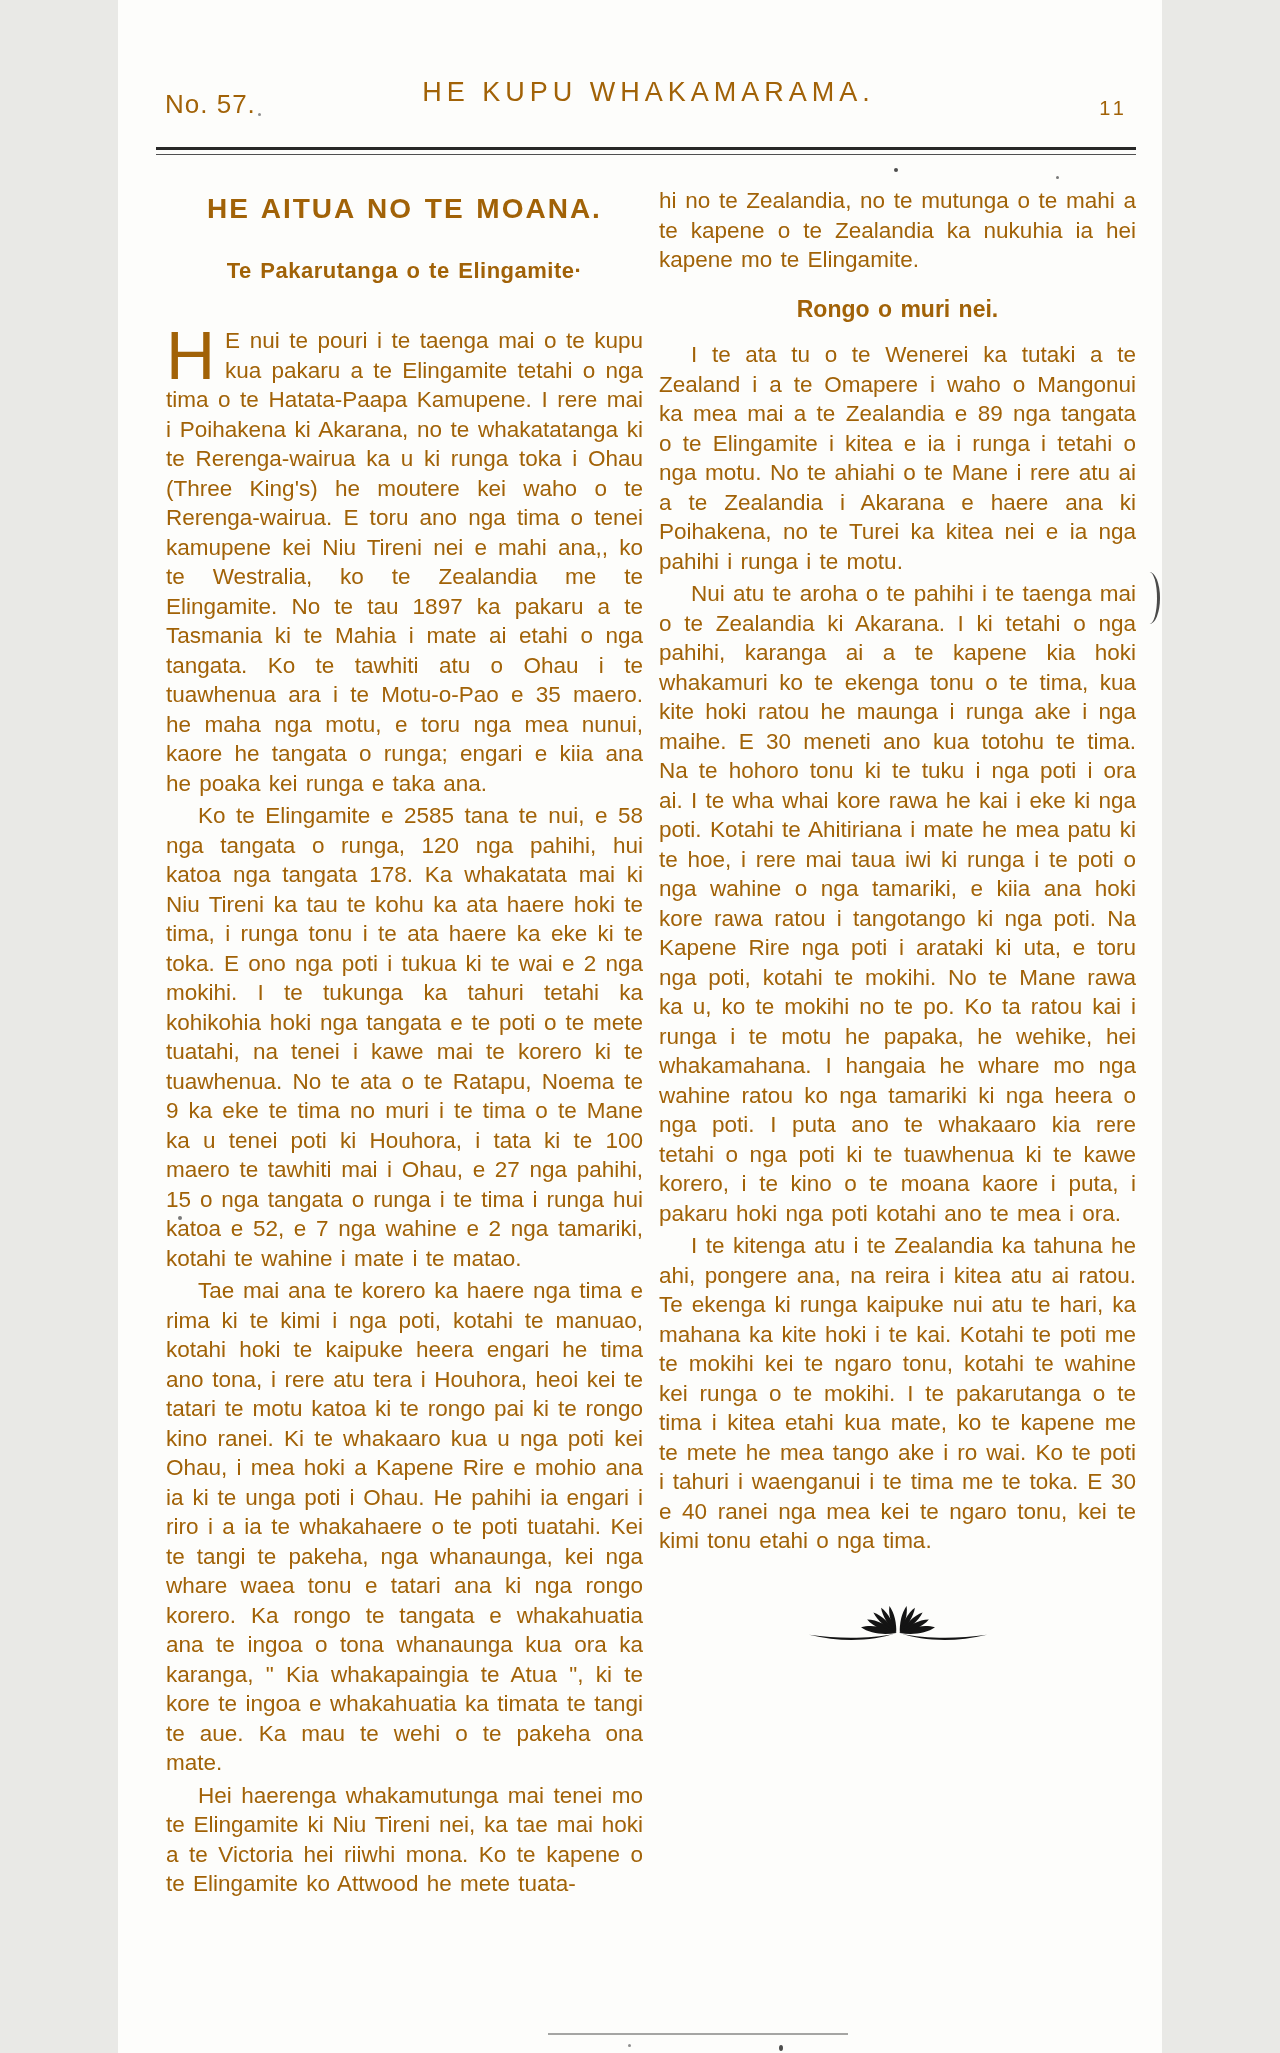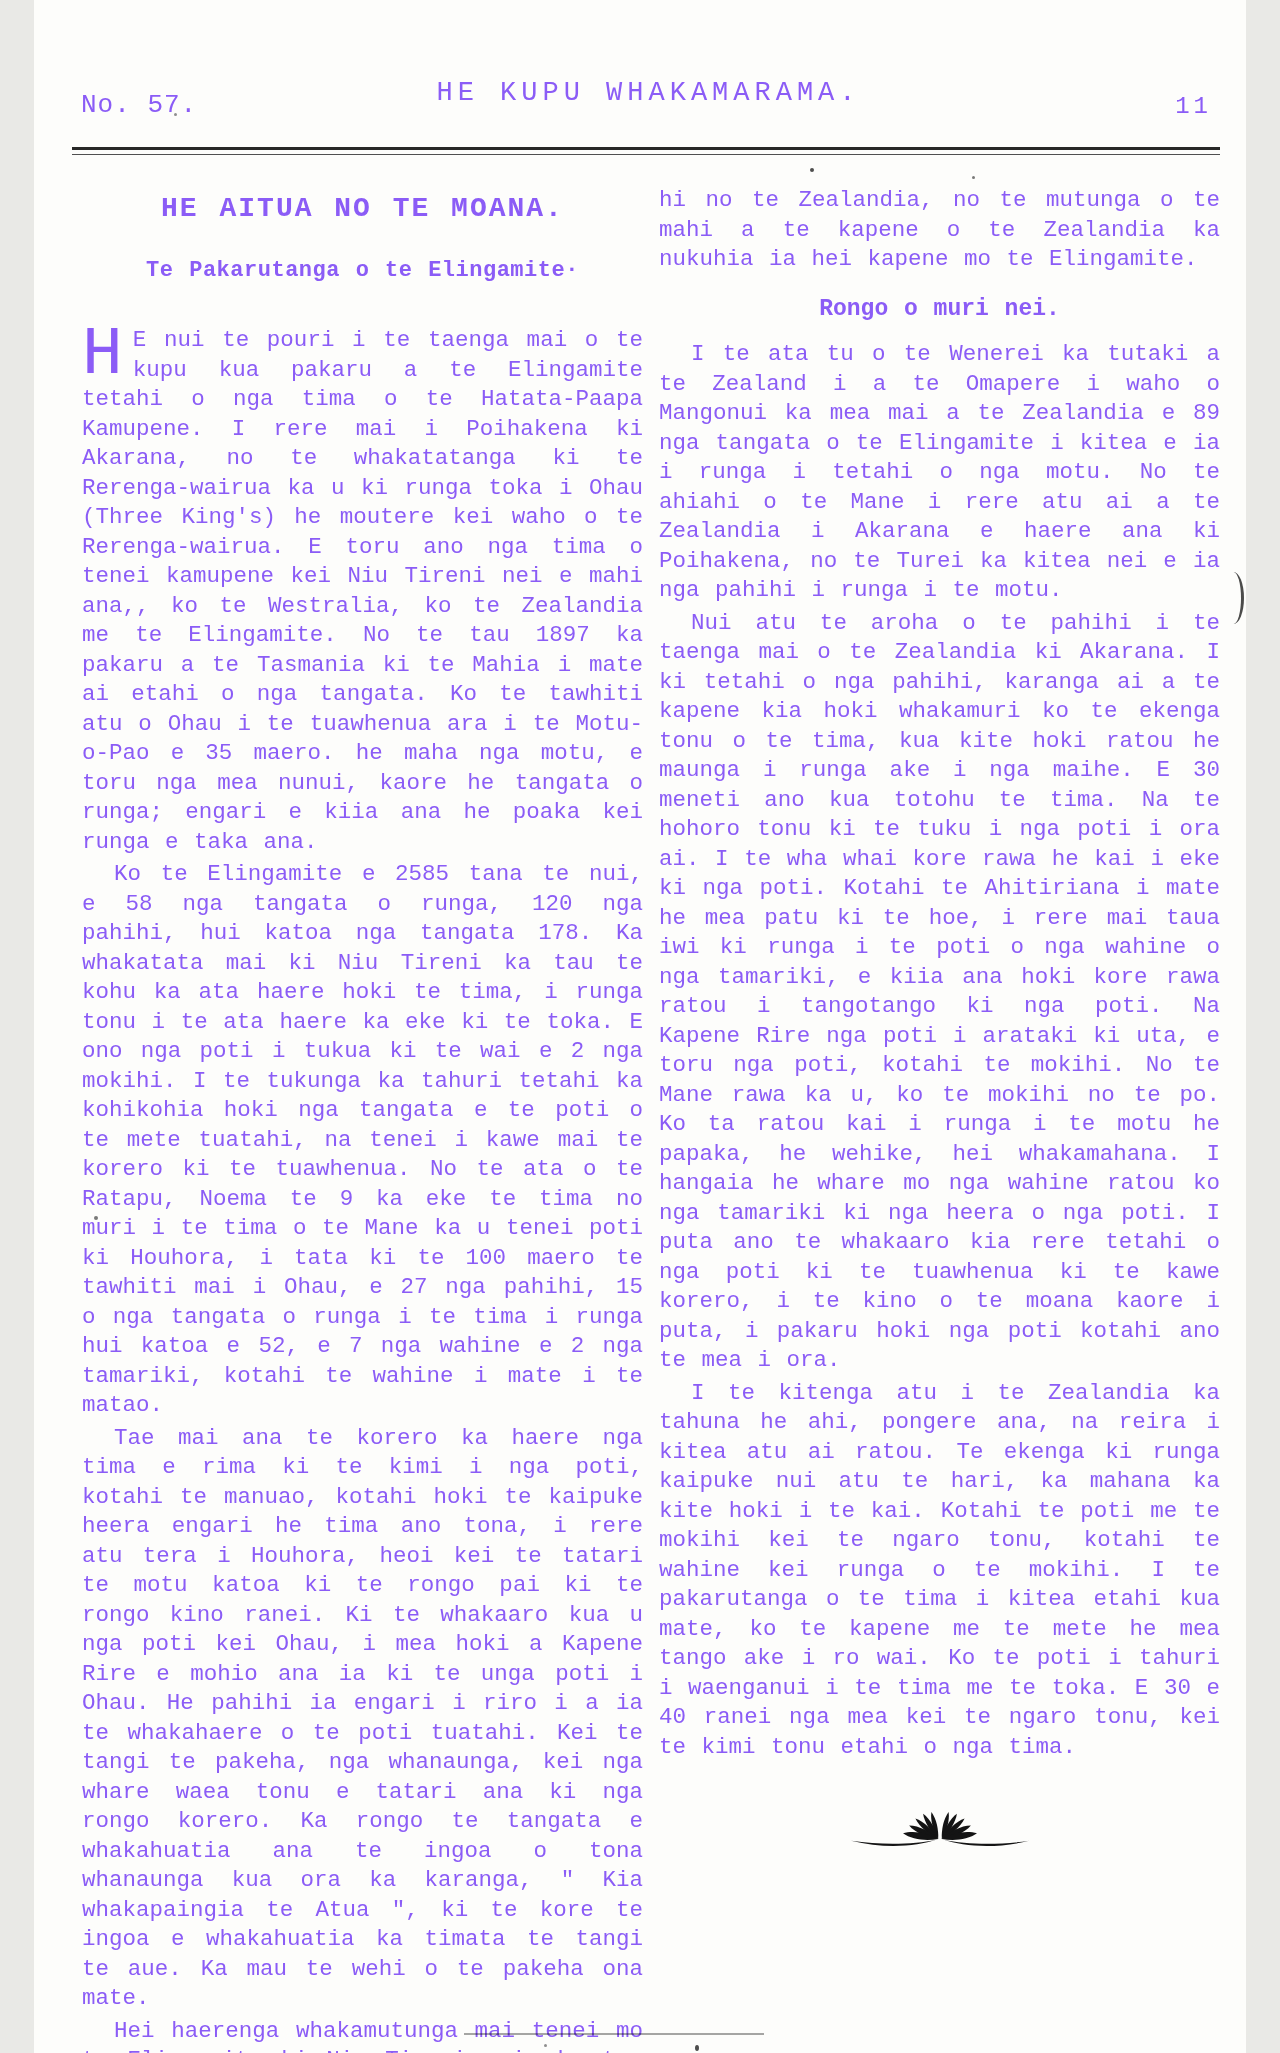--- a/index.html
+++ b/index.html
@@ -1,41 +1,41 @@
 <!DOCTYPE html>
 <html><head>
 <meta charset="utf-8">
 <style>
   html,body { margin:0; padding:0; background:#e9e9e6; }
   .page {
     position:relative;
-    width:1212px; height:2053px;
+    width:1044px; height:2053px;
     margin:0 auto;
     background:#fdfdfb;
-    font-family:Liberation Mono, monospace;
-    color:#8b5cf6;
+    font-family:Liberation Sans, sans-serif;
+    color:#a16207;
     overflow:hidden;
   }
 
   
   .running-head {
     position:absolute; top:84px; left:47px; right:30px; height:36px;
   }
   .issue-no {
     position:absolute; left:0; bottom:0;
     font-size:26px; letter-spacing:1px;
   }
   .masthead {
     position:absolute; left:0; right:0; bottom:12px;
     margin:0; text-align:center;
     font-size:27px; font-weight:normal; letter-spacing:5px;
   }
   .page-num {
     position:absolute; right:4px; bottom:0;
-    font-size:24px; letter-spacing:4px;
+    font-size:20px; letter-spacing:4px;
     font-variant:small-caps;
   }
   .head-rule {
     position:absolute; top:147px; left:38px; right:26px; height:4px;
     border-top:3px solid rgba(22,22,22,.92);
     border-bottom:1.5px solid rgba(22,22,22,.75);
   }
 
   
   .columns {

